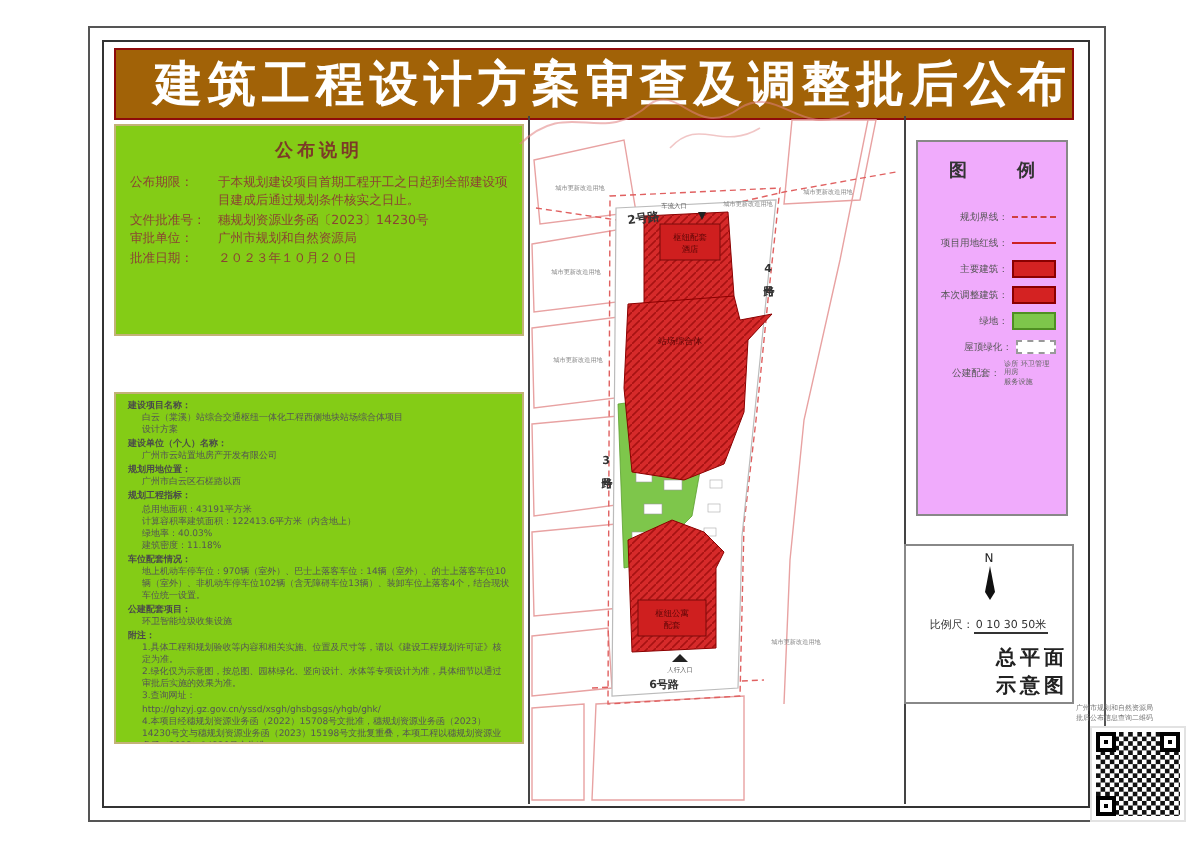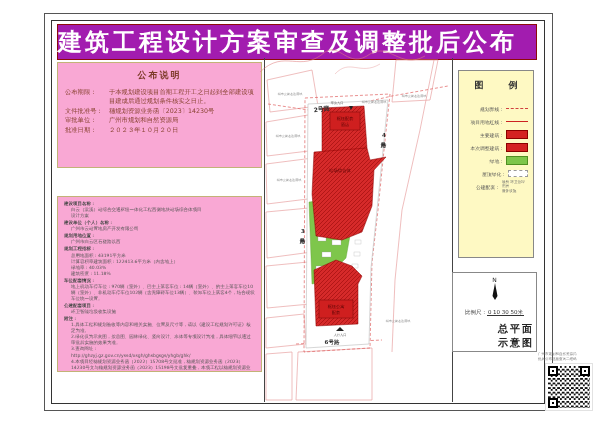--- a/index.html
+++ b/index.html
@@ -2,43 +2,43 @@
 <html><head>
 <meta charset="utf-8">
 <style>
   html,body{margin:0;padding:0;background:#e9e9e9;}
   .page{position:relative;width:600px;height:424px;background:#ffffff;overflow:hidden;
         font-family:"DejaVu Sans","Liberation Sans",sans-serif;color:#333;}
   
   .frame-outer{position:absolute;left:44px;top:13px;width:507px;height:396px;border:1px solid #555;}
   .frame-inner{position:absolute;left:51px;top:20px;width:492px;height:382px;border:1.5px solid #333;}
   
-  .banner{position:absolute;left:57px;top:24px;width:478px;height:34px;background:#a21caf;
-          border:1px solid #8d0a0a;display:flex;align-items:center;justify-content:flex-start;}
+  .banner{position:absolute;left:57px;top:24px;width:478px;height:34px;background:#a16207;
+          border:1px solid #8d0a0a;display:flex;align-items:center;justify-content:flex-end;}
   .banner span{color:#fff;font-size:24px;font-weight:bold;letter-spacing:3px;white-space:nowrap;}
   
   .divider{position:absolute;top:58px;width:1px;height:344px;background:#444;}
   .div-left{left:264px;} .div-right{left:452px;}
   
-  .cream{position:absolute;left:57px;width:205px;background:#f9a8d4;border:1px solid #c3b277;box-sizing:border-box;}
+  .cream{position:absolute;left:57px;width:205px;background:#84cc16;border:1px solid #c3b277;box-sizing:border-box;}
   .box1{top:62px;height:106px;padding:4px 7px;}
   .box1 .bt{font-size:9px;font-weight:bold;text-align:center;color:#7c3a28;margin:2px 0 5px 0;letter-spacing:2px;}
   .n-item{display:flex;font-size:6.3px;line-height:1.5;color:#8a4433;}
   .n-item .nl{flex:0 0 44px;white-space:nowrap;}
   .n-item .nt{flex:1;}
   .box2{top:196px;height:176px;padding:4px 6px;overflow:hidden;}
   .sec{margin-bottom:1px;}
   .sec .sec-label{font-size:4.5px;line-height:1.35;color:#4a4a4a;font-weight:bold;}
   .sec .sec-lines{font-size:4.5px;line-height:1.35;color:#555;padding-left:7px;white-space:pre-line;}
   
   .map{position:absolute;left:265px;top:58px;width:187px;height:344px;}
   .marks{position:absolute;left:240px;top:40px;width:230px;height:40px;pointer-events:none;z-index:6;}
   
   .legend{position:absolute;left:458px;top:70px;width:76px;height:188px;border:1px solid #888;
-          box-sizing:border-box;background:#fef9c3;padding-top:8px;}
+          box-sizing:border-box;background:#f0abfc;padding-top:8px;}
   .legend .lt{text-align:center;font-size:9px;font-weight:bold;letter-spacing:8px;color:#333;
               padding-left:8px;margin-bottom:10px;}
   .lrow{display:flex;align-items:center;justify-content:flex-end;height:13px;padding-right:5px;}
   .llabel{font-size:4.8px;color:#555;white-space:nowrap;text-align:right;}
   .sw{margin-left:2px;flex:0 0 auto;}
   .sw-dash{width:22px;height:0;border-top:1px dashed #d04040;}
   .sw-solid{width:22px;height:0;border-top:1px solid #c22;}
   .sw-redbox{width:20px;height:7px;background:#d42222;border:0.5px solid #8b0000;}
   .sw-greenbox{width:20px;height:7px;background:#7ec64b;border:0.5px solid #4f8f22;}
   .sw-dashbox{width:20px;height:7px;background:#fff;border:1px dashed #999;box-sizing:border-box;}

